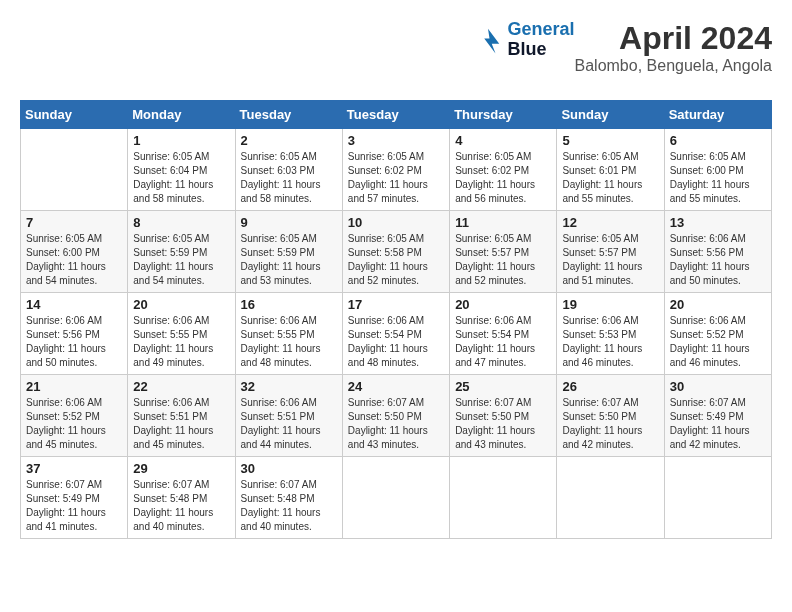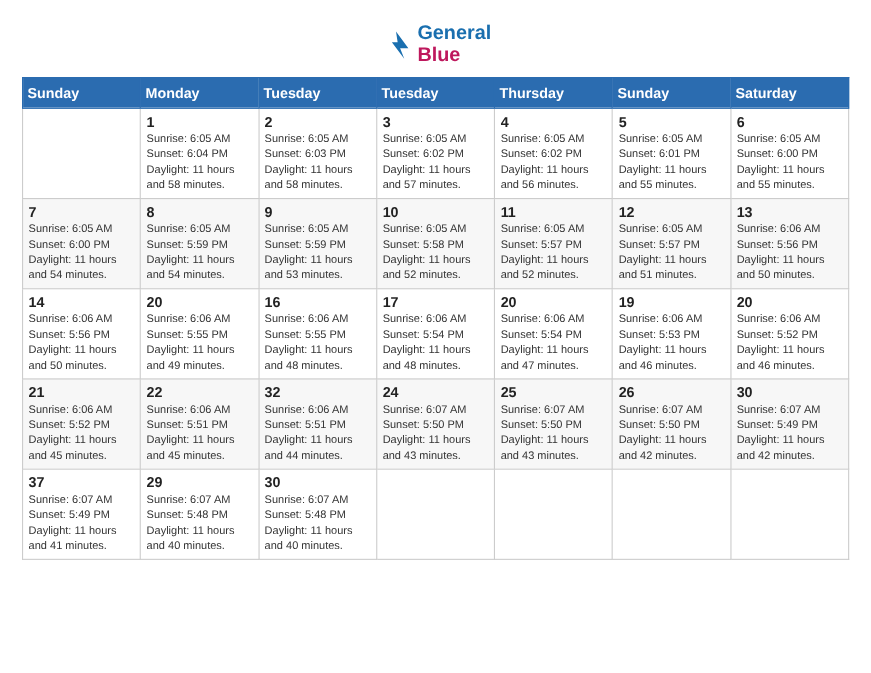--- a/index.html
+++ b/index.html
@@ -5,23 +5,23 @@
     * { box-sizing: border-box; margin: 0; padding: 0; }
     body {
       font-family: Arial, sans-serif;
       background: #fff;
       width: 792px;
       min-height: 612px;
       padding: 20px;
     }
     .header {
       display: flex;
-      justify-content: center;
+      justify-content: flex-end;
       align-items: flex-start;
-      margin-bottom: 10px;
+      margin-bottom: 25px;
     }
     .logo {
       display: flex;
       align-items: center;
       gap: 4px;
     }
     .logo-text {
       font-size: 18px;
       font-weight: bold;
       color: #333;
@@ -92,22 +92,26 @@
 </head>
 <body>
 
 <div class="header">
   <div class="logo">
     <svg class="logo-icon" viewBox="0 0 40 40">
       <polygon points="20,5 35,25 25,25 30,38 15,18 22,18" fill="#1a6faf"></polygon>
     </svg>
     <div class="logo-text">
       <div><span>General</span></div>
-      <div><span style="color:#be185d">Blue</span></div>
+      <div><span style="color:#0f172a">Blue</span></div>
     </div>
+  </div>
+  <div class="title-block">
+    <div class="month-title">April 2024</div>
+    <div class="subtitle">Balombo, Benguela, Angola</div>
   </div>
 </div>
 
 <table>
   <thead>
     <tr>
     <th>Sunday</th>
         <th>Monday</th>
         <th>Tuesday</th>
         <th>Tuesday</th>

